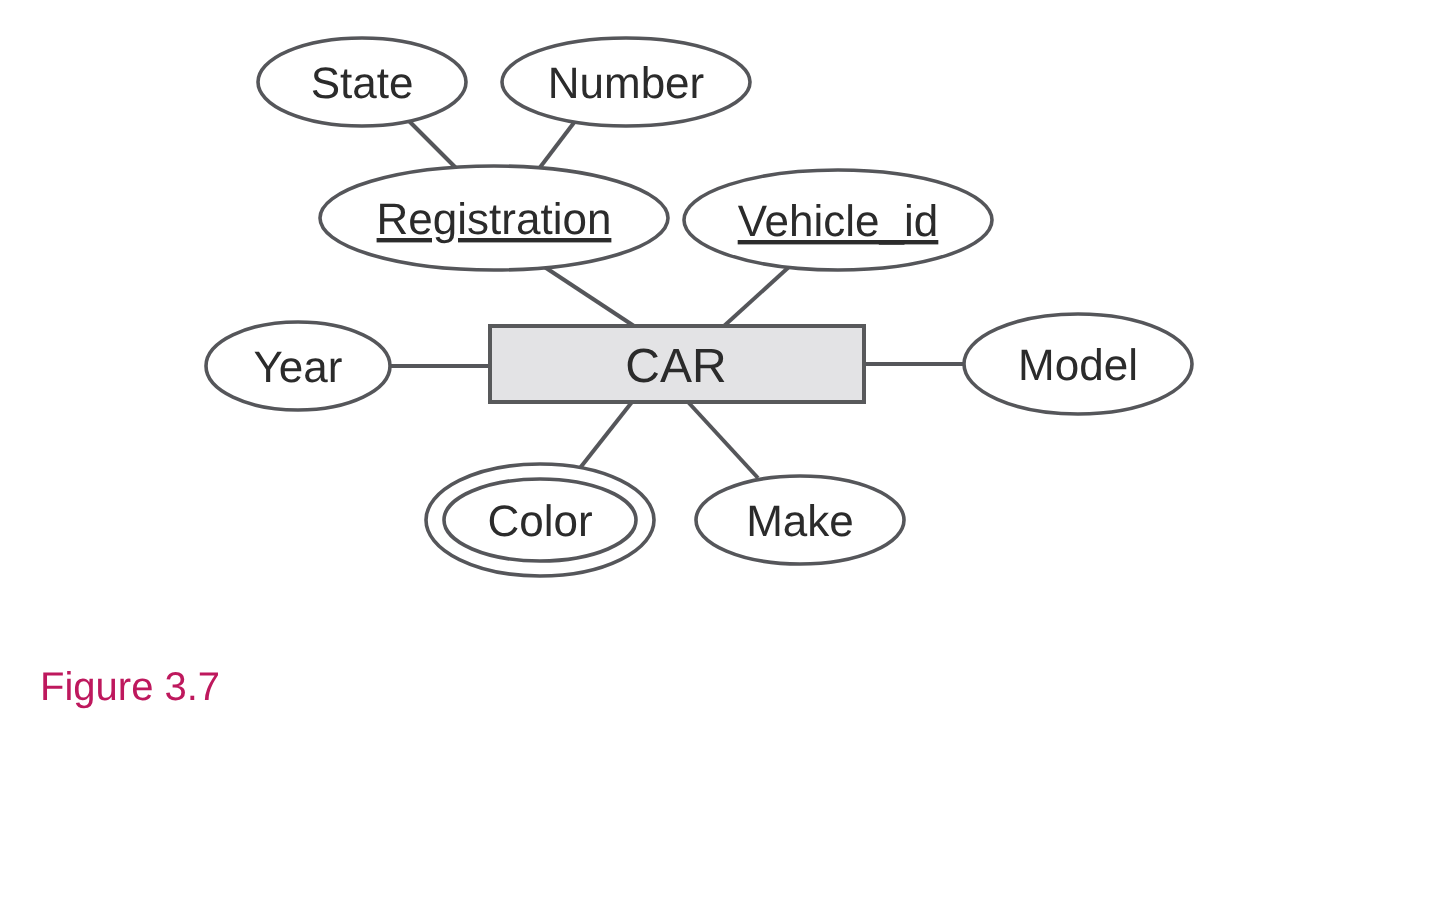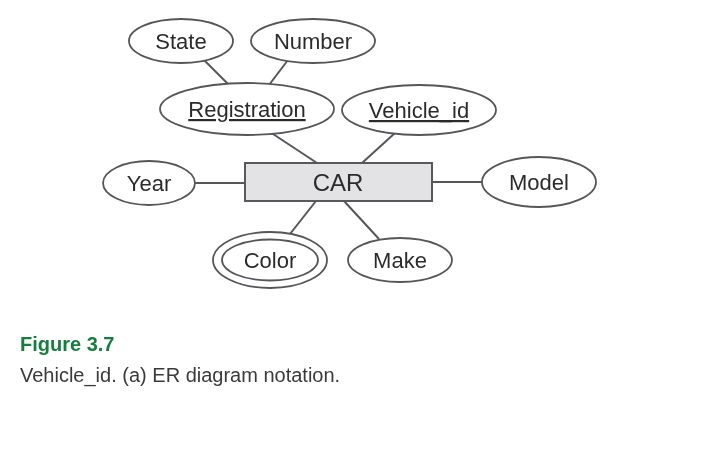--- a/index.html
+++ b/index.html
@@ -50,22 +50,22 @@
   .caption {
     position: absolute;
     left: 20px;
     top: 329px;
     width: 660px;
     color: #3a3a3a;
     font-size: 20px;
     line-height: 31px;
   }
   .caption-title {
-    font-weight: 700;
-    color: #15803d;
+    font-weight: 400;
+    color: #be185d;
   }
 </style>
 </head>
 <body>
 
 <div class="page">
 
   <svg class="diagram-svg" width="728" height="315" viewBox="0 0 728 315">
 
     <line class="connector" x1="204" y1="60" x2="229" y2="85"></line>
@@ -95,16 +95,15 @@
     <text x="419" y="118" class="key-attr">Vehicle_id</text>
     <text x="149" y="191">Year</text>
     <text x="539" y="190">Model</text>
     <text x="270" y="268">Color</text>
     <text x="400" y="268">Make</text>
     <text x="338" y="191" class="entity-label">CAR</text>
   </svg>
 
   <div class="caption">
     <div class="caption-title">Figure 3.7</div>
-    <div class="caption-line">Vehicle_id. (a) ER diagram notation.</div>
   </div>
 
 </div>
 
 </body></html>

